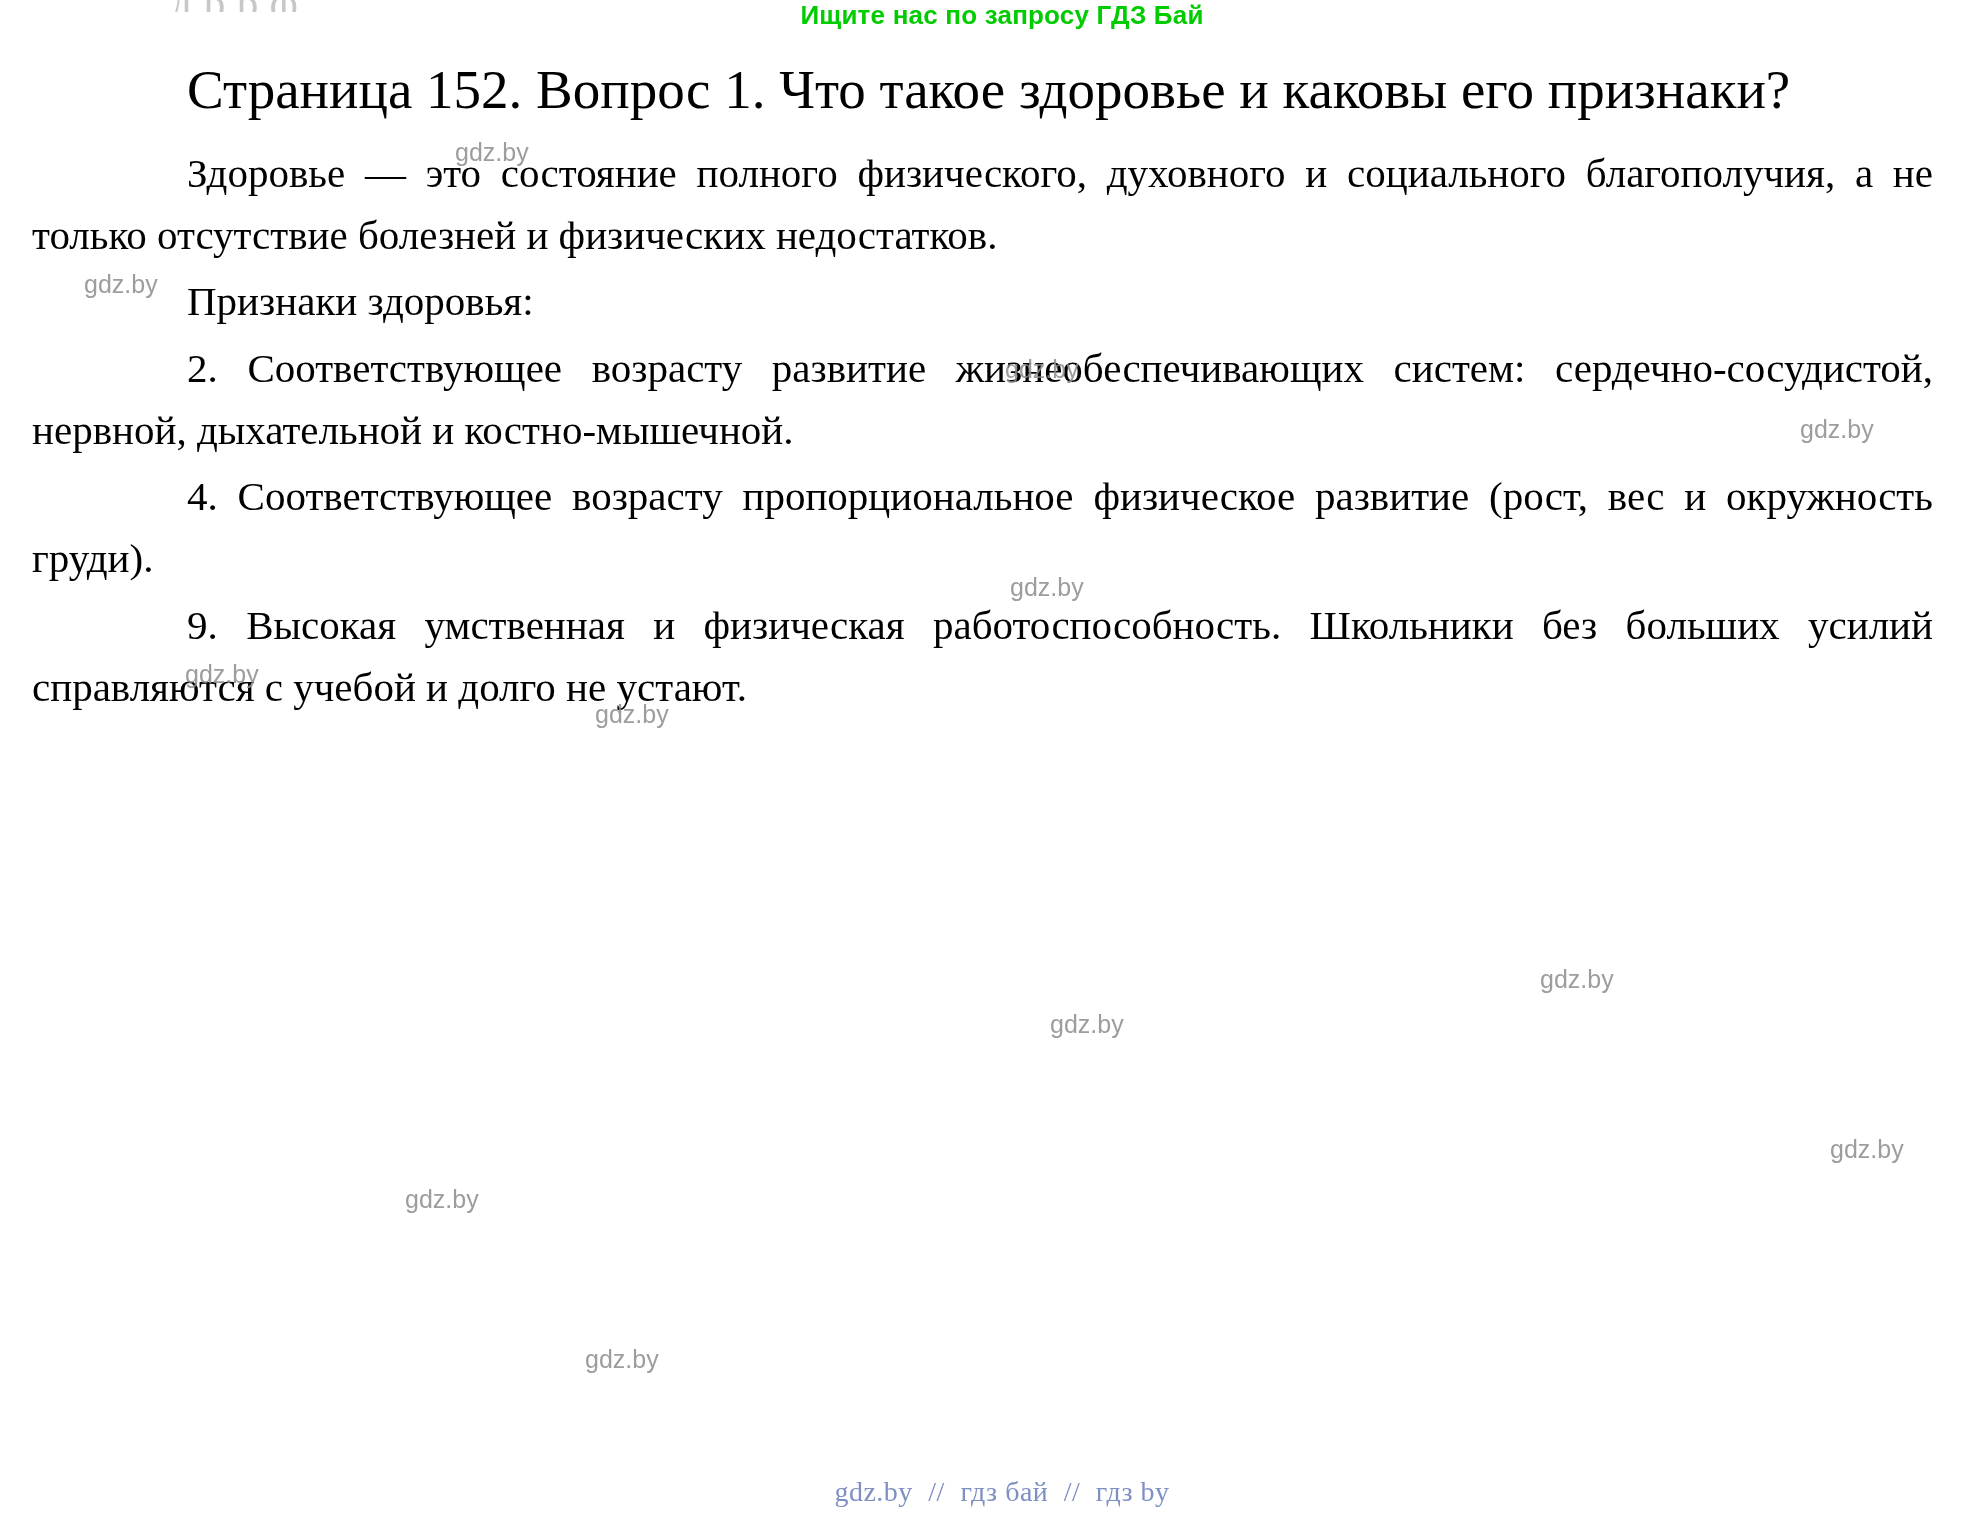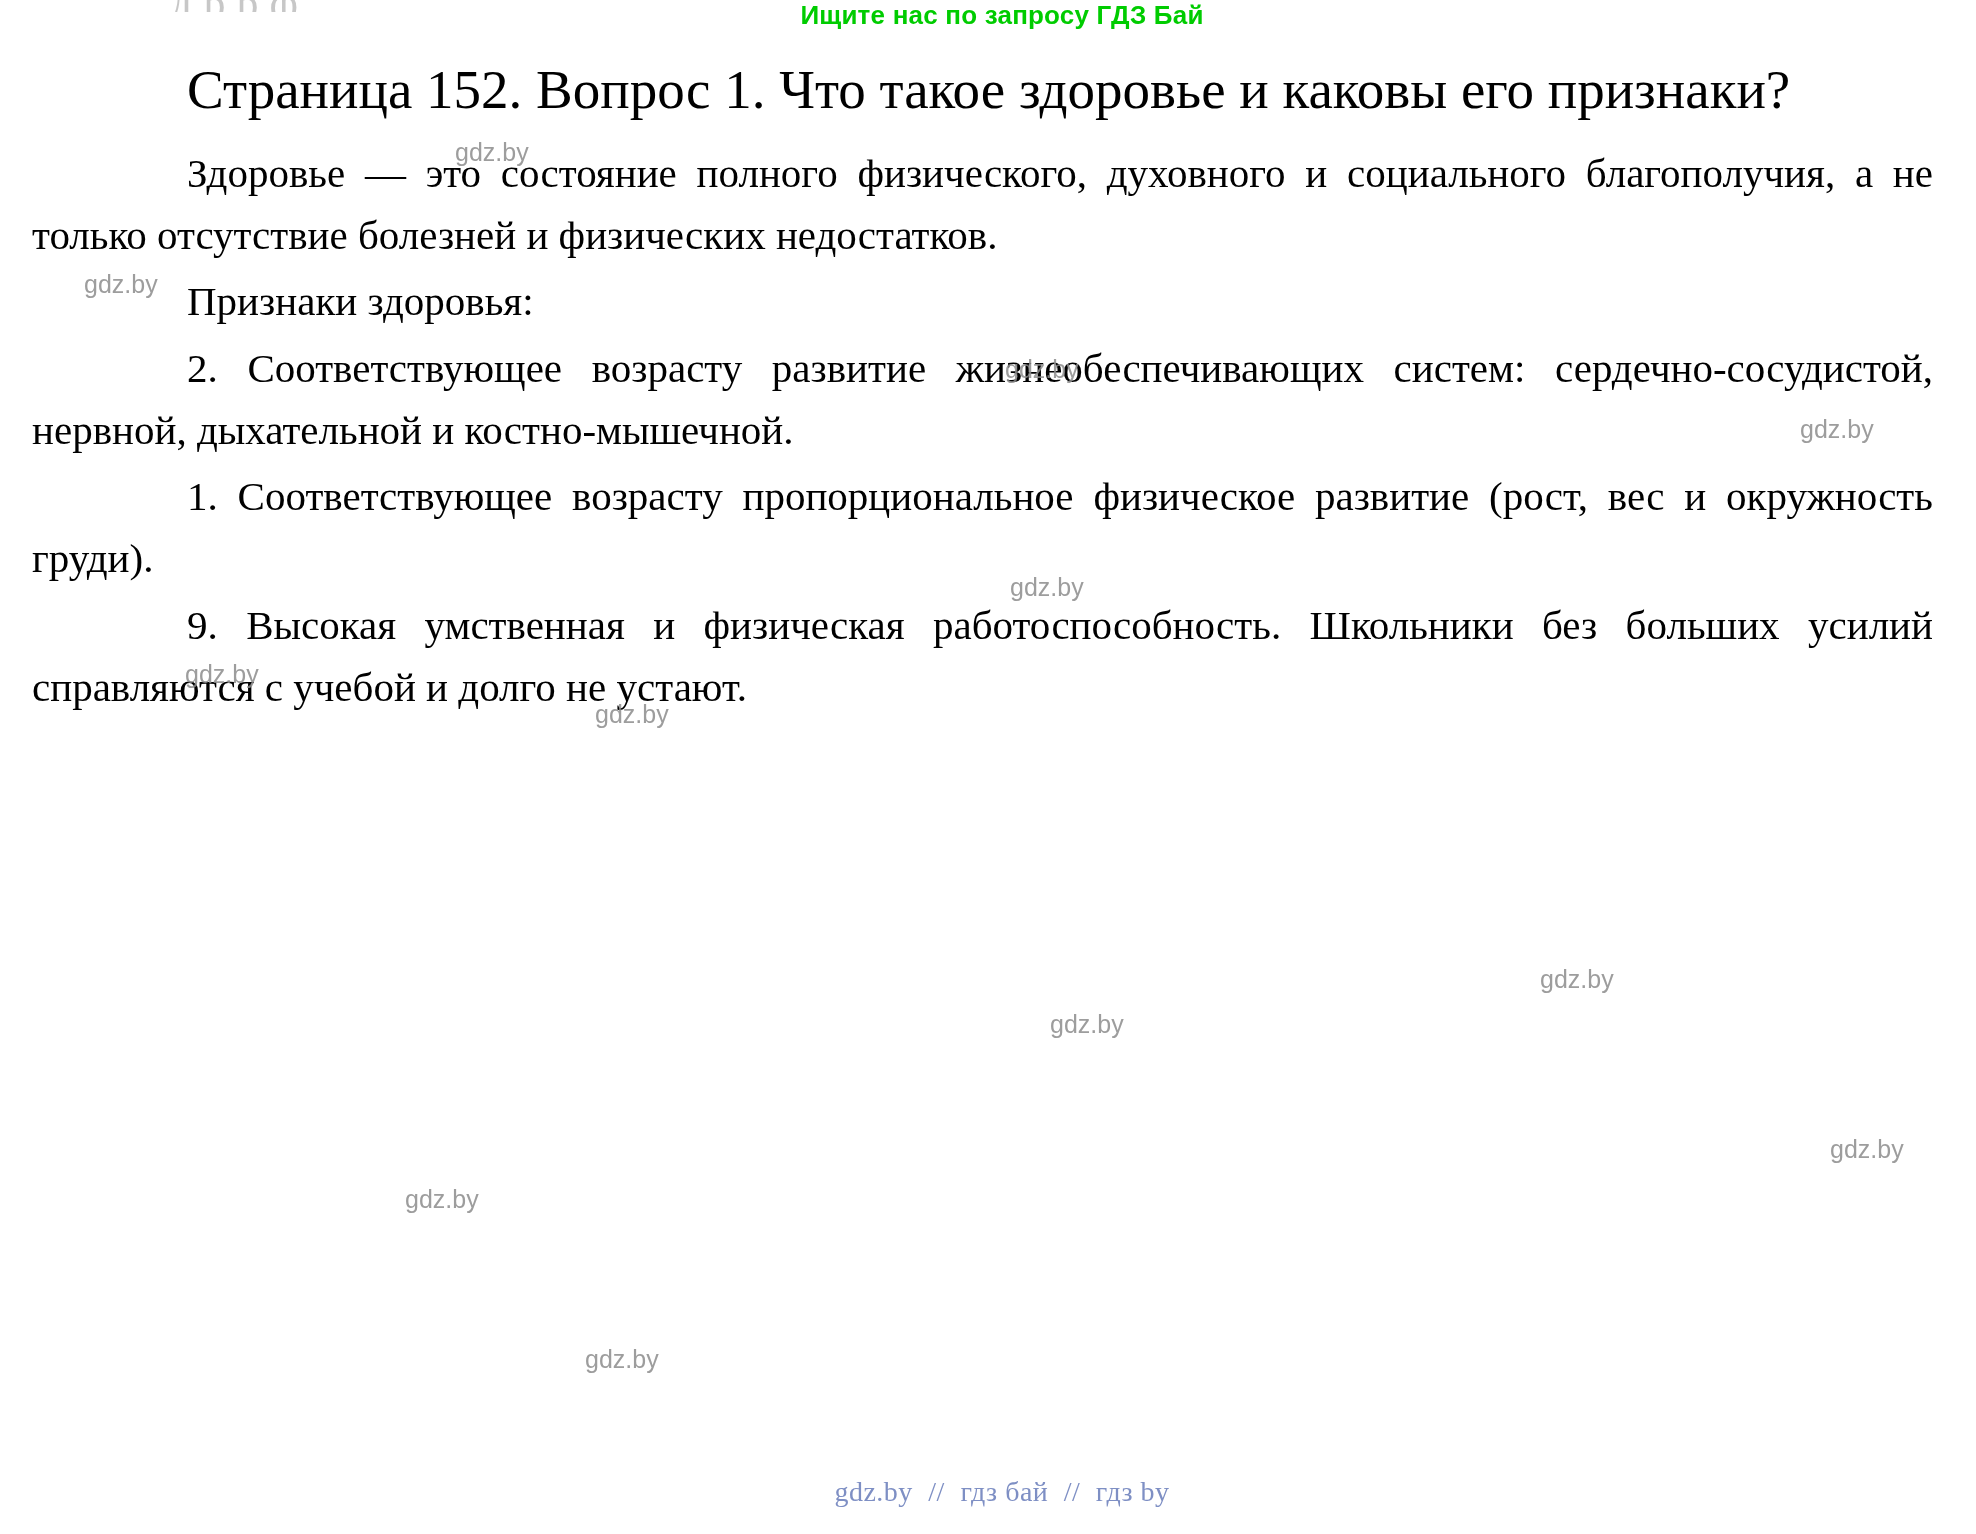--- a/index.html
+++ b/index.html
@@ -110,21 +110,21 @@
   <div class="crop-row">д р  р  ф</div>
 
   <div class="top-banner">Ищите нас по запросу ГДЗ Бай</div>
 
   <div class="content">
     <div class="heading">Страница 152. Вопрос 1. Что такое здоровье и каковы его признаки?</div>
 
     <p class="indent">Здоровье — это состояние полного физического, духовного и социального благополучия, а не только отсутствие болезней и физических недостатков.</p>
     <p class="indent">Признаки здоровья:</p>
     <p class="indent">2. Соответствующее возрасту развитие жизнеобеспечивающих систем: сердечно-сосудистой, нервной, дыхательной и костно-мышечной.</p>
-    <p class="indent">1. Соответствующее возрасту пропорциональное физическое развитие (рост, вес и окружность груди).</p>
+    <p class="indent">4. Соответствующее возрасту пропорциональное физическое развитие (рост, вес и окружность груди).</p>
     <p class="indent">9. Высокая умственная и физическая работоспособность. Школьники без больших усилий справляются с учебой и долго не устают.</p>
   </div>
 
   <div id="watermark-layer">
       <span class="wm" style="left: 455px; top: 138px;">gdz.by</span>
       <span class="wm" style="left: 84px; top: 270px;">gdz.by</span>
       <span class="wm" style="left: 1005px; top: 355px;">gdz.by</span>
       <span class="wm" style="left: 1800px; top: 415px;">gdz.by</span>
       <span class="wm" style="left: 1010px; top: 573px;">gdz.by</span>
       <span class="wm" style="left: 185px; top: 660px;">gdz.by</span>

